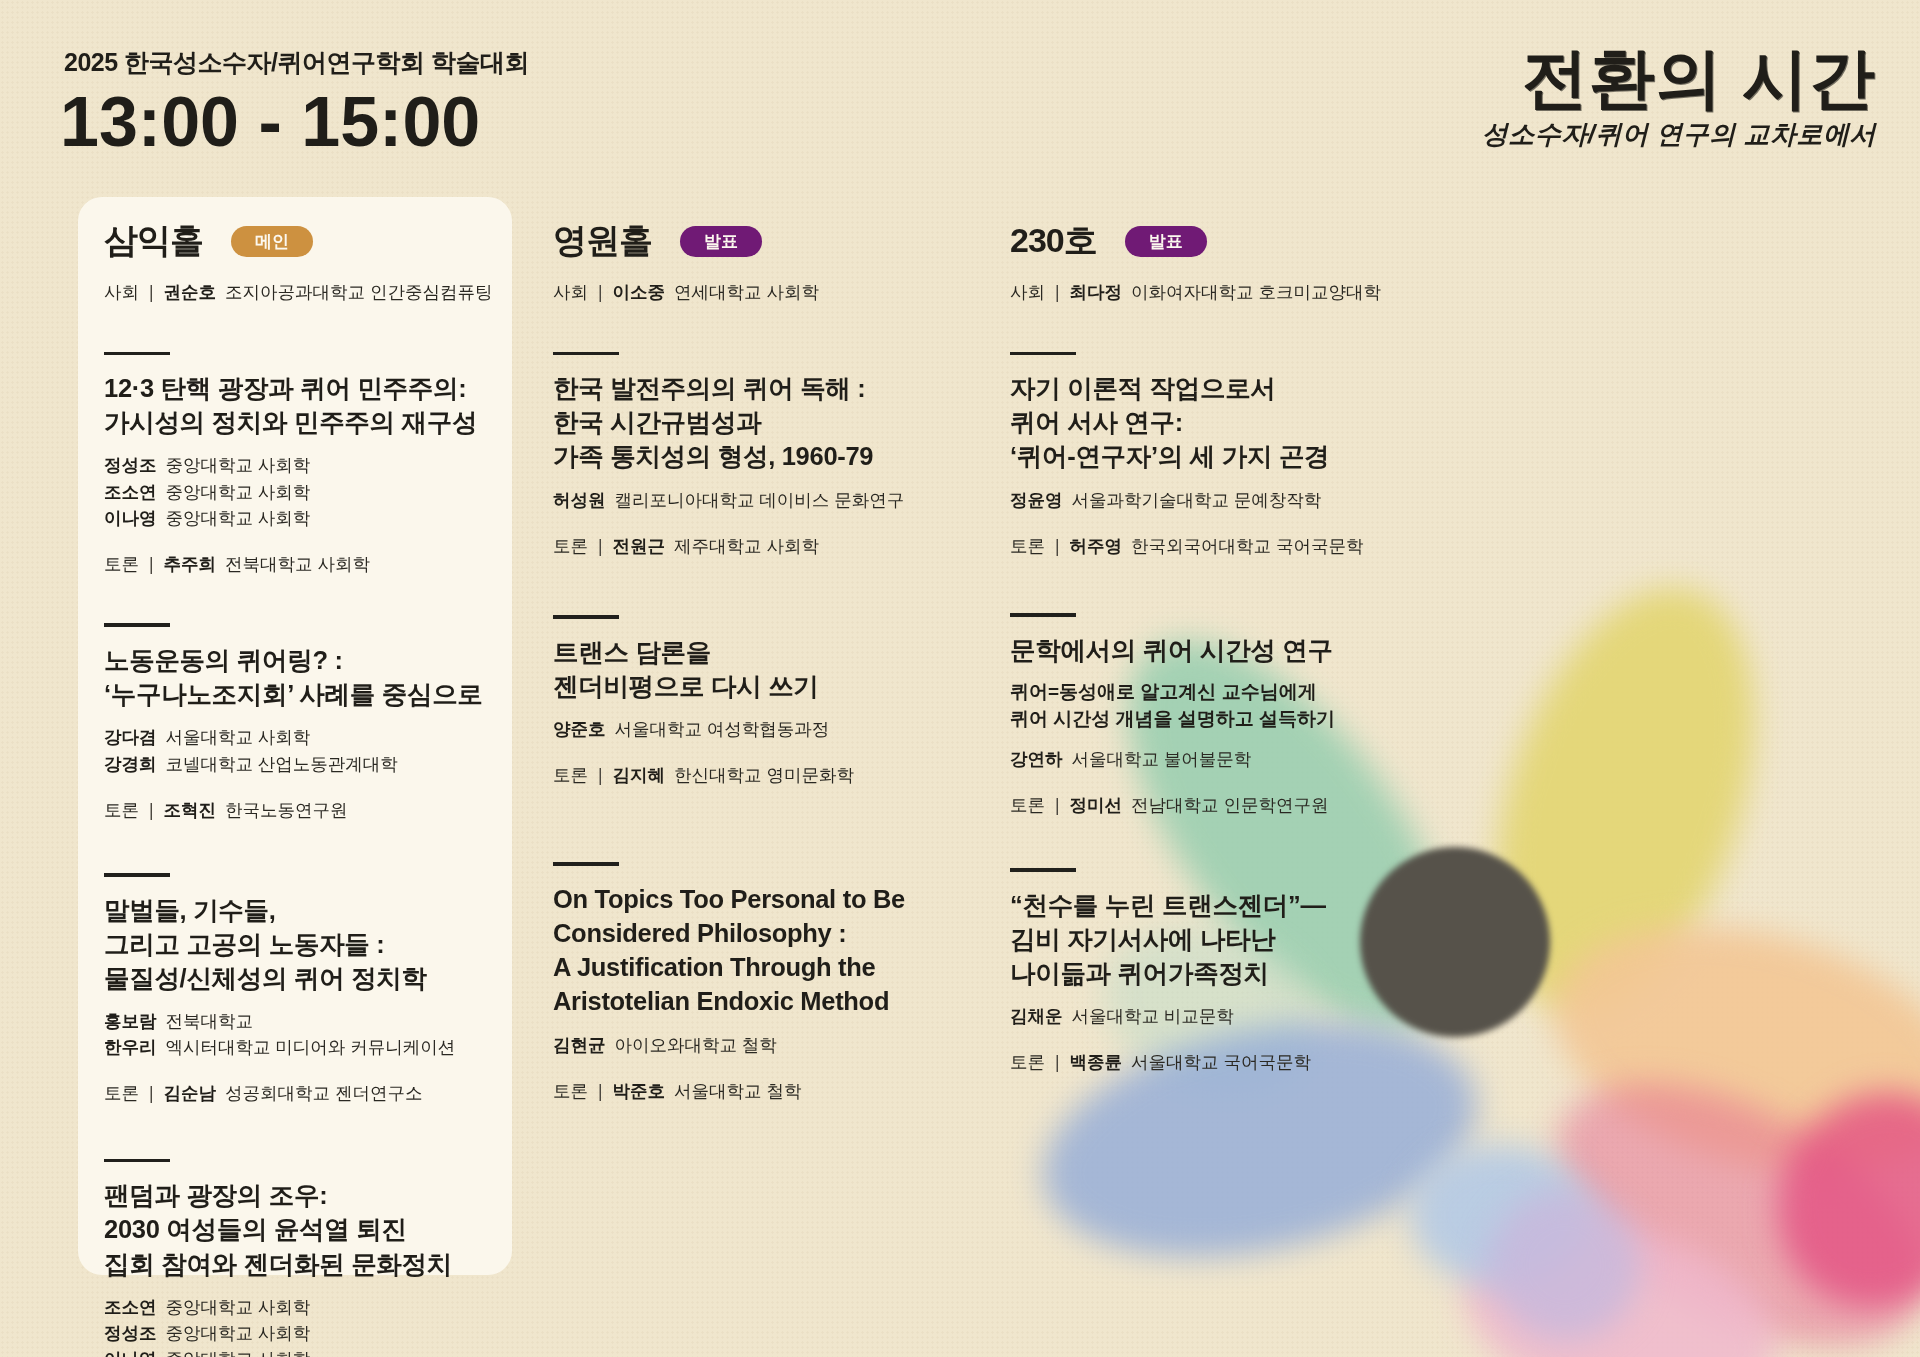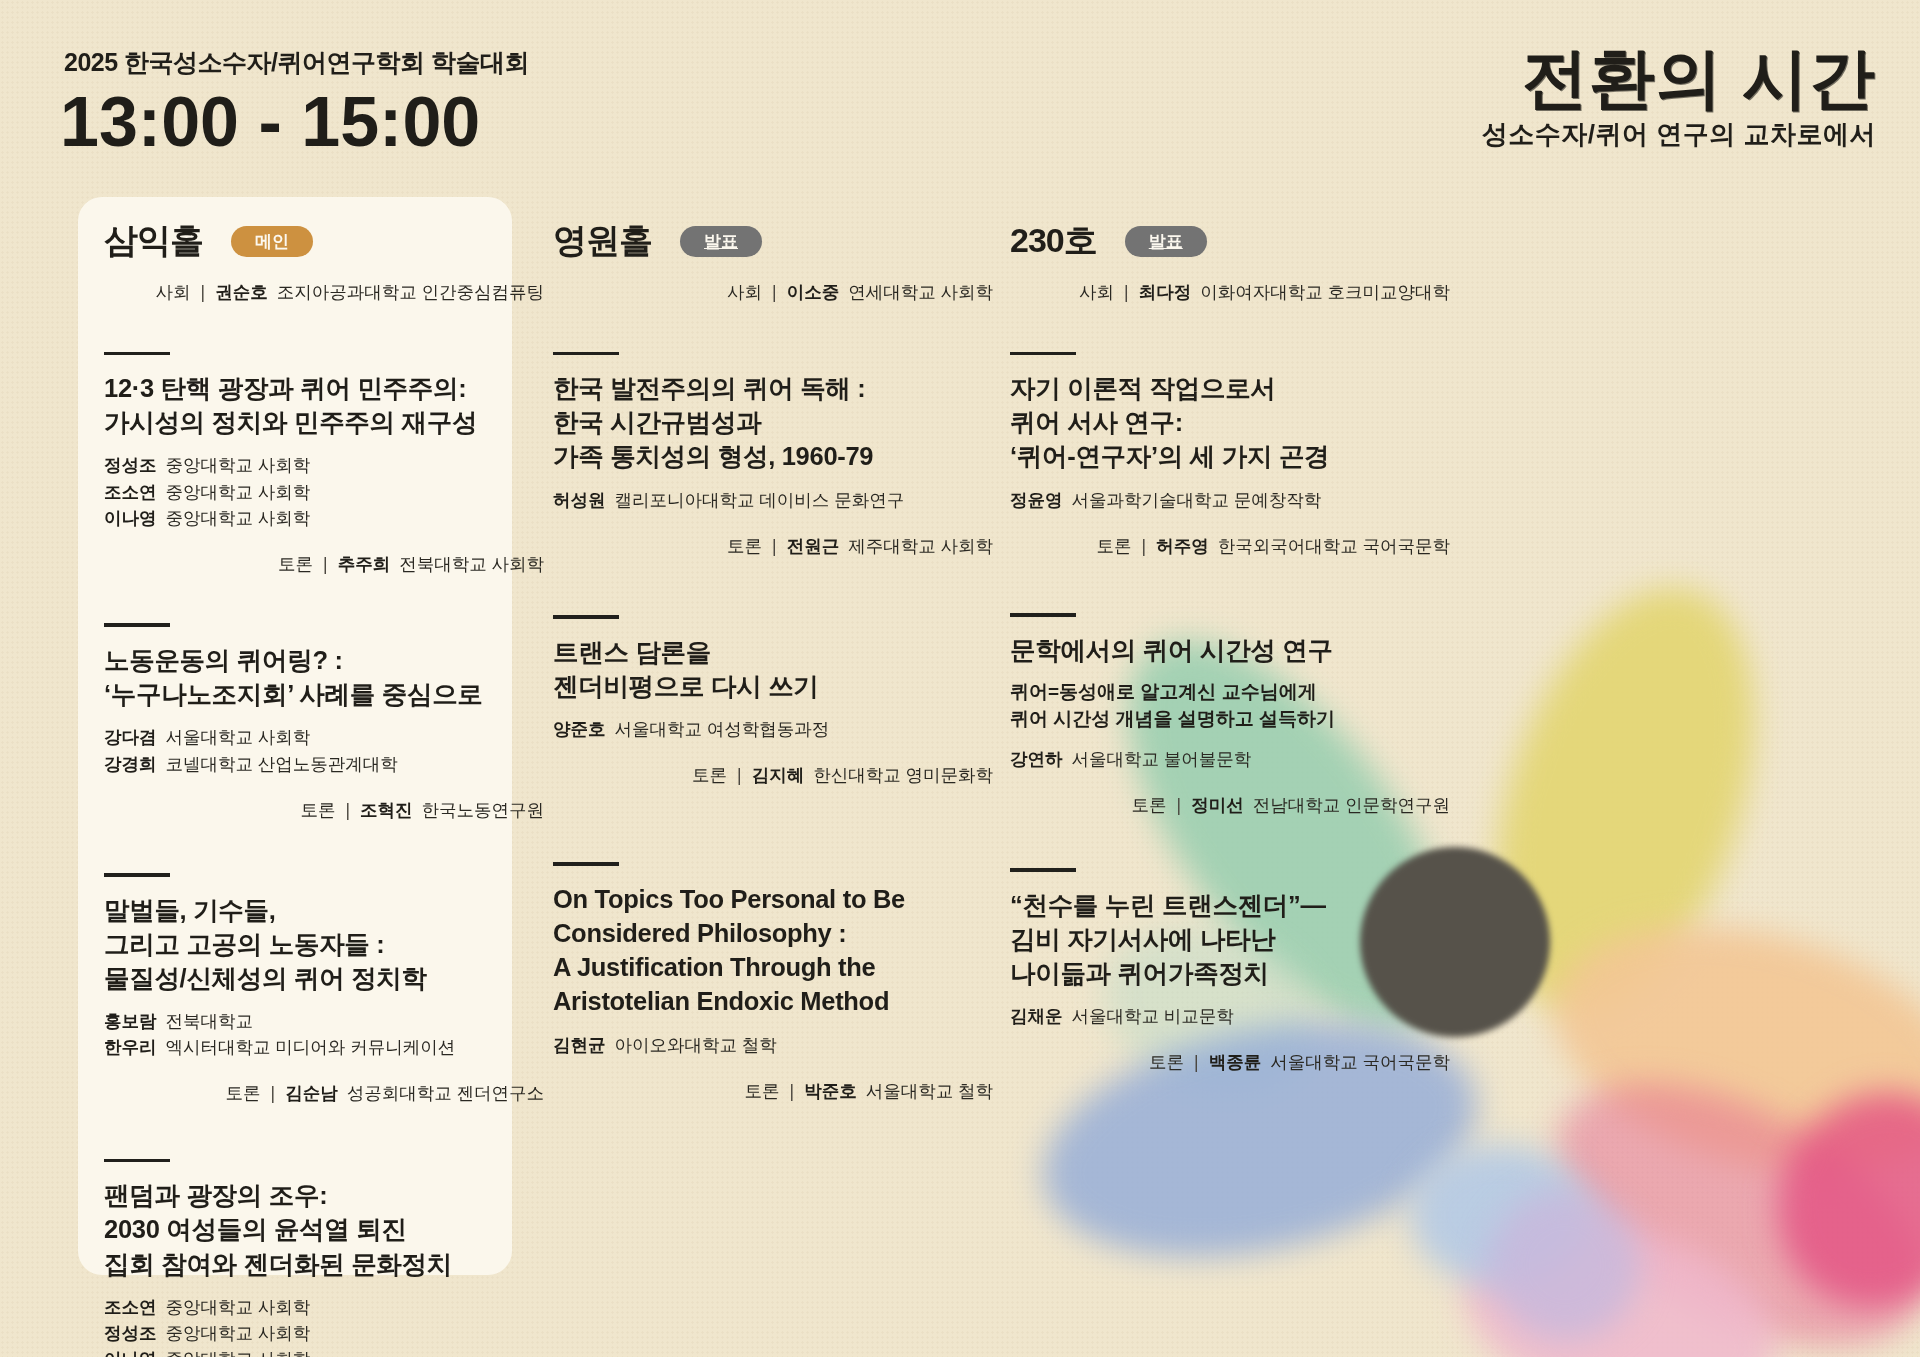--- a/index.html
+++ b/index.html
@@ -27,41 +27,41 @@
   .ray-blue    { left:1040px; top:1030px; width:440px; height:220px; background:rgba(146,171,216,0.8); transform:rotate(-12deg); }
   .ray-lightblue{ left:1410px; top:1145px; width:180px; height:140px; background:rgba(176,200,230,0.85); }
   .ray-lavender{ left:1490px; top:1190px; width:150px; height:150px; background:rgba(200,185,220,0.85); }
   .center-dot  { position:absolute; left:1360px; top:847px; width:190px; height:190px; border-radius:50%;
                  background:#56524a; filter:blur(3px); }
   .event-title { position:absolute; left:64px; top:46px; font-size:25px; font-weight:800; letter-spacing:-0.5px; z-index:2; }
   .time-range  { position:absolute; left:60px; top:82px; font-size:70px; font-weight:900; letter-spacing:0px; z-index:2; }
   .logo { position:absolute; right:44px; top:44px; text-align:right; z-index:2; }
   .logo-title { font-size:66px; font-weight:900; letter-spacing:1px; line-height:1.05;
                 text-shadow:1px 1px 0 rgba(32,30,25,0.6); }
-  .logo-subtitle { font-size:26px; font-weight:800; margin-top:4px; letter-spacing:0.5px; }
+  .logo-subtitle { font-size:26px; font-weight:800; margin-top:4px; letter-spacing:0.5px;font-style:italic; }
 
   
   .col1-card { position:absolute; left:78px; top:197px; width:434px; height:1078px;
                background:#fbf7ec; border-radius:24px; z-index:1; }
 
   
   .col { position:absolute; top:222px; width:440px; z-index:2; }
   .col0 { left:104px; }
   .col1 { left:553px; }
   .col2 { left:1010px; }
 
   .hall-row { display:flex; align-items:center; gap:28px; }
   .hall { font-size:34px; font-weight:900; letter-spacing:-1px; line-height:1.1; }
   .badge { display:inline-flex; align-items:center; justify-content:center;
            padding:7px 24px; border-radius:999px; color:#fcf8ef;
            font-size:17px; font-weight:700; line-height:1; transform:translateY(1px); }
   .badge-main { background:#cd9140; }
-  .badge-talk { background:#737373;text-decoration:underline; }
-
-  .meta { margin-top:20px; font-size:17.5px; line-height:1.5; white-space:nowrap;text-align:right; }
+  .badge-talk { background:#701a75; }
+
+  .meta { margin-top:20px; font-size:17.5px; line-height:1.5; white-space:nowrap; }
   .meta .role { font-weight:500; color:#2a2822; }
   .sep { margin:0 10px; color:#4a463e; font-weight:400; }
   .pname { font-weight:800; margin-right:9px; }
   .paff  { font-weight:500; color:#2a2822; }
 
   .session { margin-top:46px; }
   .col0 .session.s3 { margin-top:50px; }
   .col0 .session.s4 { margin-top:52px; }
   .col1 .session.s2 { margin-top:56px; }
   .col1 .session.s3 { margin-top:74px; }

